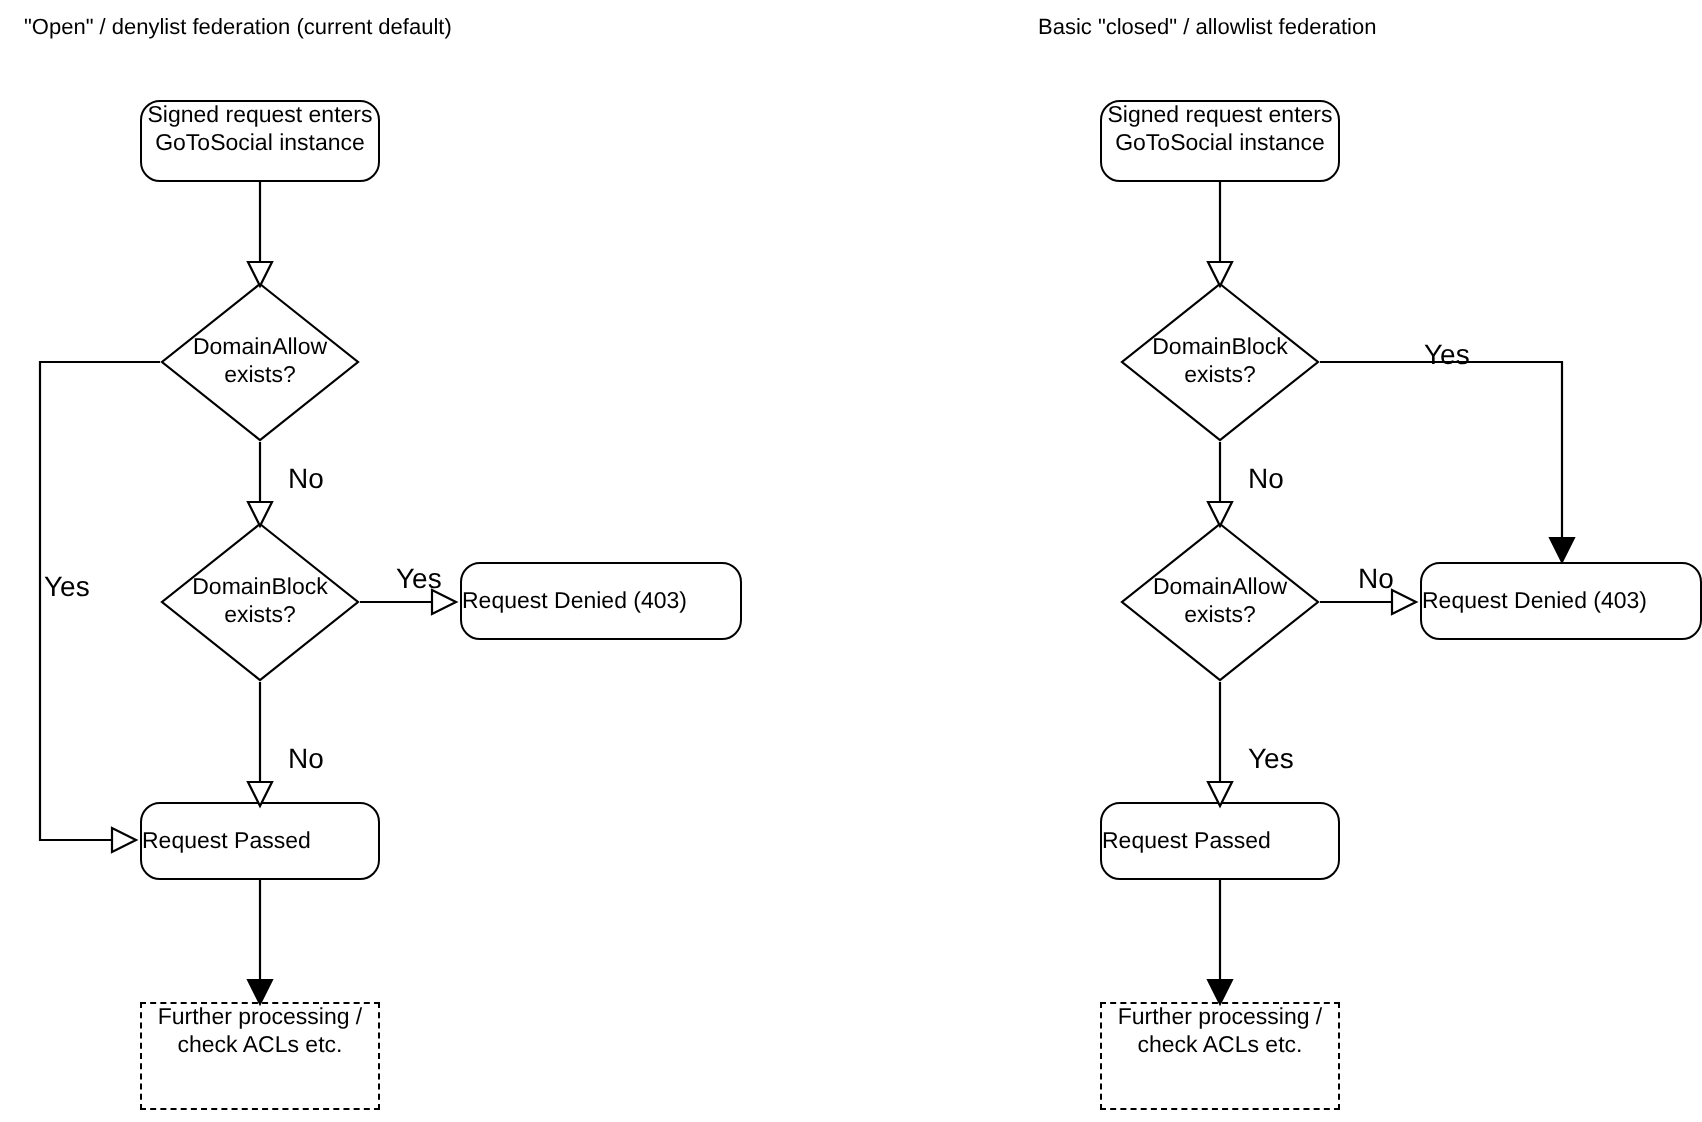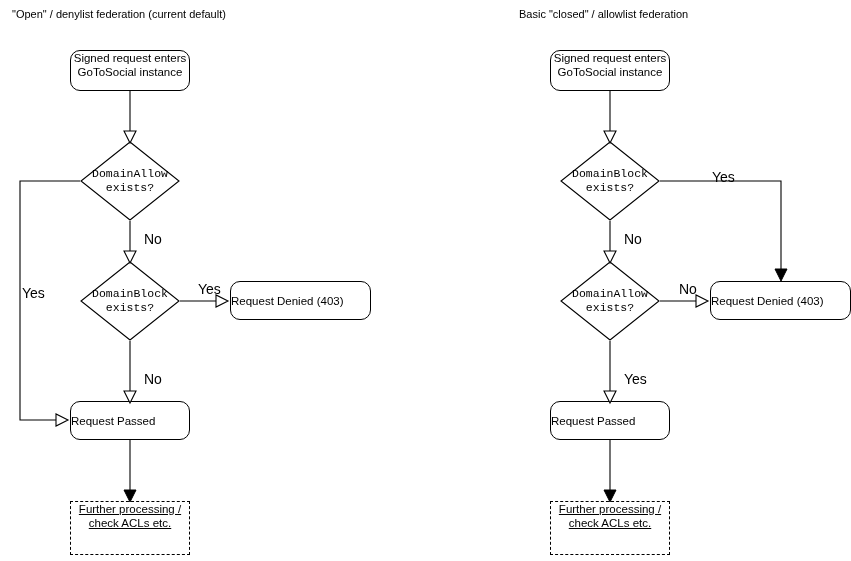--- a/index.html
+++ b/index.html
@@ -41,40 +41,38 @@
     color: #000000;
     background: #ffffff;
   }
   .node-rounded {
     border: 1.1px solid #000000;
     border-radius: 10px;
   }
   .node-dashed {
     border: 1.4px dashed #000000;
     border-radius: 0;
-    text-decoration: underline;
   }
   .node-diamond {
     background: transparent;
     border: none;
   }
   .diamond-label {
     position: absolute;
     left: 0;
     top: 0;
     width: 100%;
     height: 100%;
     display: flex;
     align-items: center;
     justify-content: center;
     text-align: center;
     font-size: 11.5px;
     line-height: 14px;
     white-space: nowrap;
-    font-family: Liberation Mono, monospace;
   }
   .edge-label {
     position: absolute;
     font-size: 14px;
     line-height: 13px;
     color: #000000;
     background: #ffffff;
     padding: 0 1px;
     white-space: nowrap;
   }

